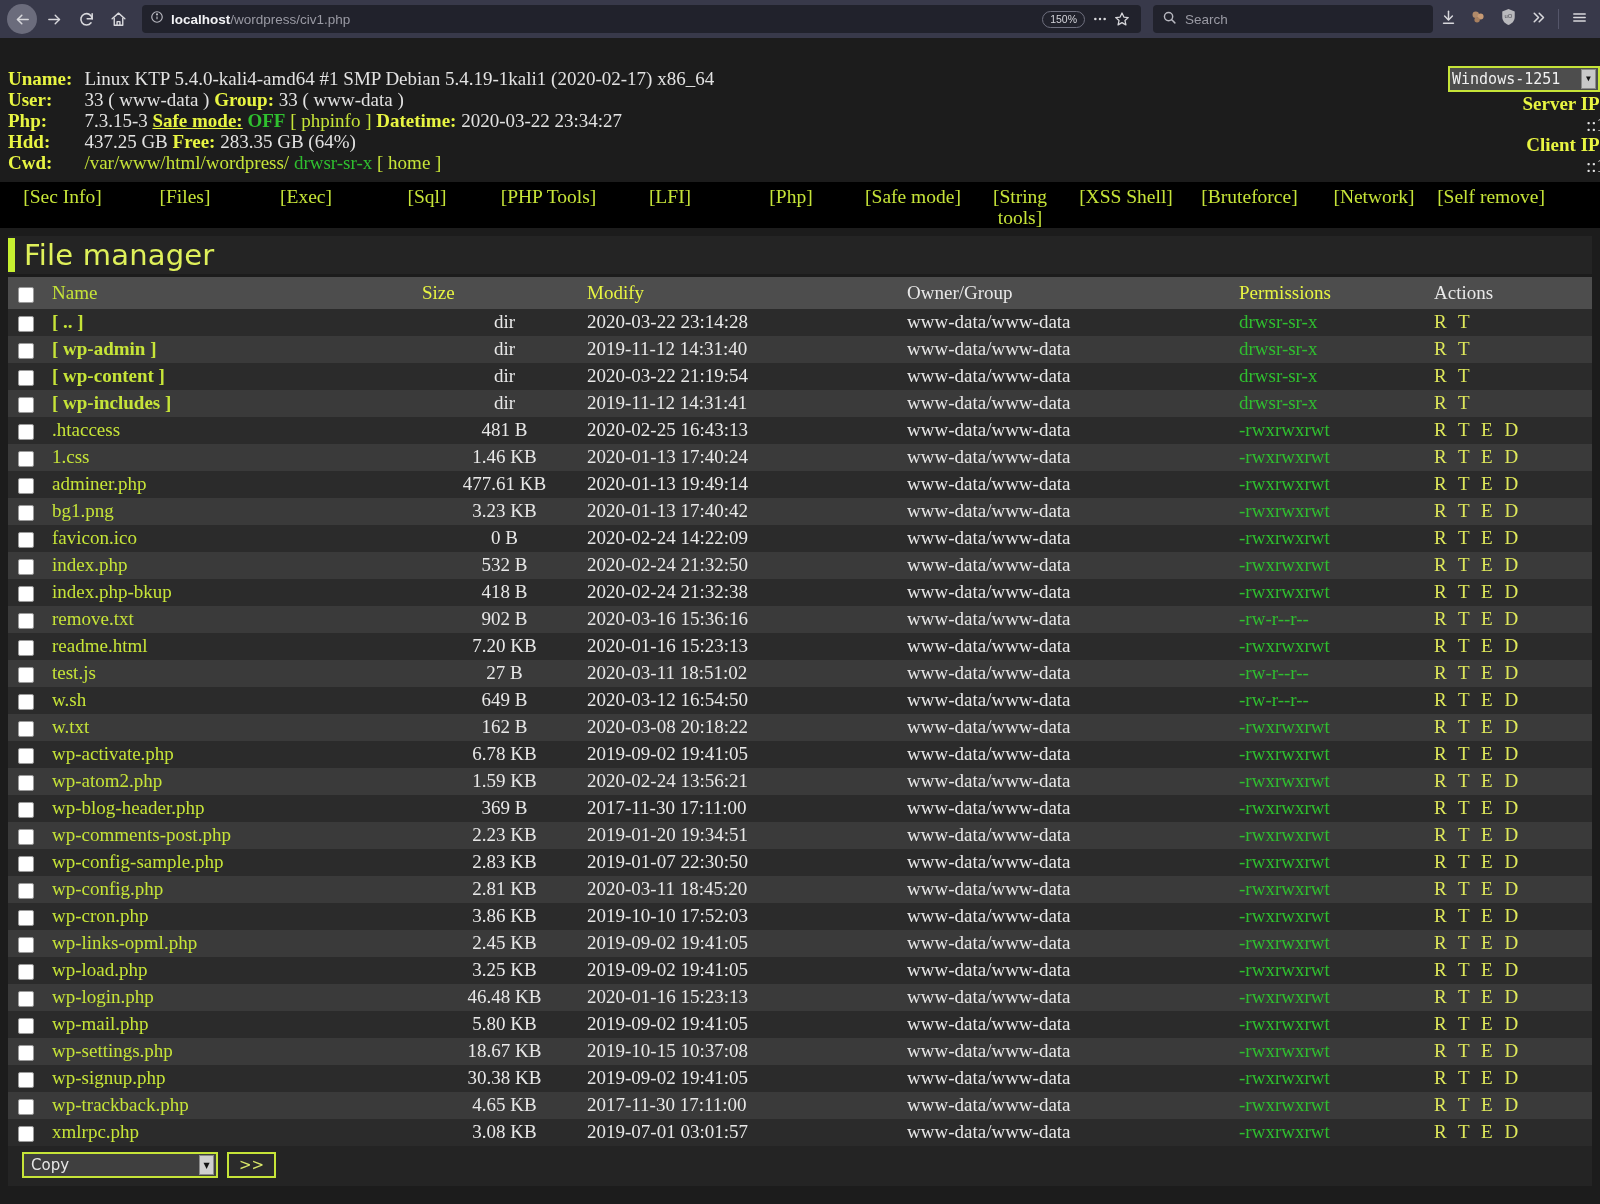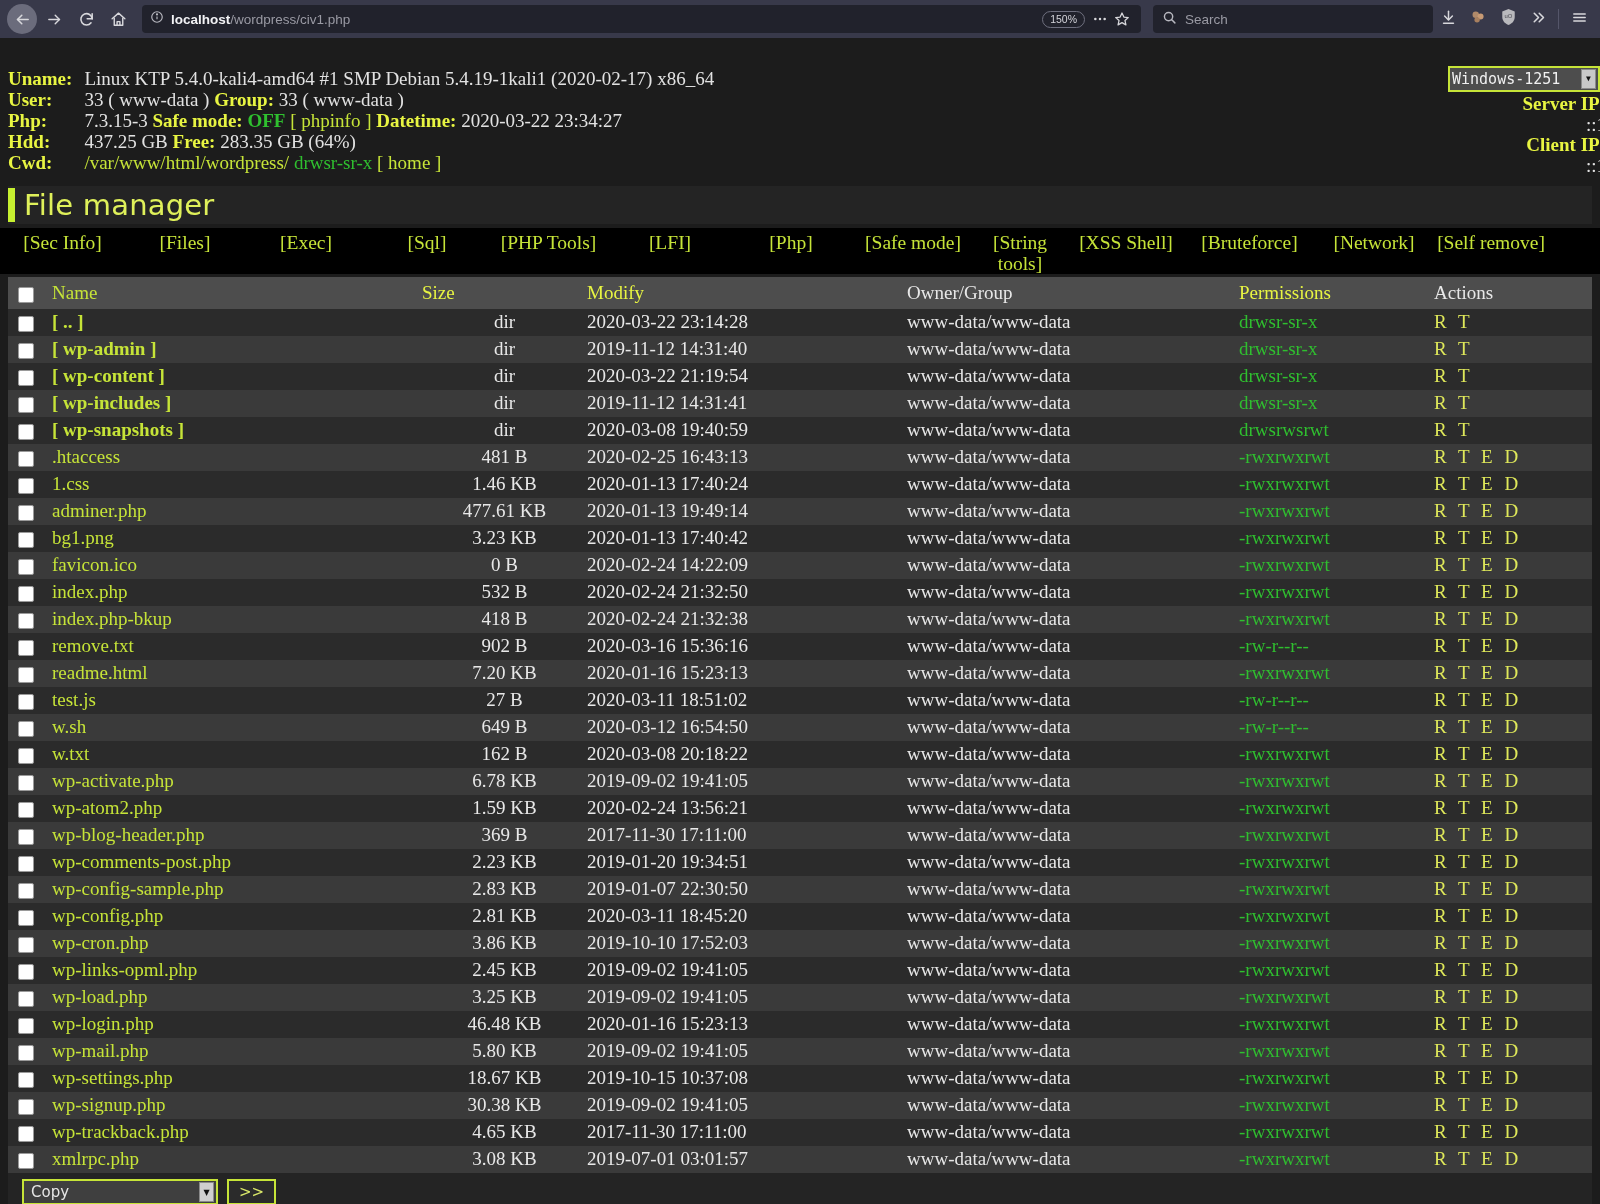--- a/index.html
+++ b/index.html
@@ -417,21 +417,21 @@
           <tr>
         <td class="k">Uname:</td>
         <td class="v">Linux KTP 5.4.0-kali4-amd64 #1 SMP Debian 5.4.19-1kali1 (2020-02-17) x86_64</td>
       </tr>
       <tr>
         <td class="k">User:</td>
         <td class="v"><span>33 ( www-data )</span> <span class="k" style="padding-right:0 !important;">Group:</span> <span>33 ( www-data )</span></td>
       </tr>
       <tr>
         <td class="k">Php:</td>
-        <td class="v"><span>7.3.15-3</span> <span class="k" style="padding-right:0 !important;">Safe mode:</span> <span class="green">OFF</span> <span class="lime">[ phpinfo ]</span> <span class="k" style="padding-right:0 !important;">Datetime:</span> <span>2020-03-22 23:34:27</span></td>
+        <td class="v"><span>7.3.15-3</span> <span class="k" style="padding-right:0 !important;text-decoration:underline;">Safe mode:</span> <span class="green">OFF</span> <span class="lime">[ phpinfo ]</span> <span class="k" style="padding-right:0 !important;">Datetime:</span> <span>2020-03-22 23:34:27</span></td>
       </tr>
       <tr>
         <td class="k">Hdd:</td>
         <td class="v"><span>437.25 GB</span> <span class="k" style="padding-right:0 !important;">Free:</span> <span>283.35 GB (64%)</span></td>
       </tr>
       <tr>
         <td class="k">Cwd:</td>
         <td class="v"><span class="lime">/var/www/html/wordpress/</span> <span class="greenperm">drwsr-sr-x</span> <span class="lime">[ home ]</span></td>
       </tr>
     </tbody>
@@ -443,43 +443,43 @@
         <span id="charset-arrow">▼</span>
       </div>
     </div>
 
     <div id="ipinfo">
       <div><span class="k">Server IP:</span></div>
       <div class="v">::1</div>
       <div><span class="k">Client IP:</span></div>
       <div class="v">::1</div>
     </div>
-  </div>
-
-  <div id="fm-title-bar">
-    <div id="fm-title-accent"></div>
-    <div id="fm-title">File manager</div>
   </div>
 
   <div id="navmenu">
     <div class="nav-item" style="width:125px;">[Sec Info]</div>
     <div class="nav-item" style="width:120px;">[Files]</div>
     <div class="nav-item" style="width:122px;">[Exec]</div>
     <div class="nav-item" style="width:120px;">[Sql]</div>
     <div class="nav-item" style="width:123px;">[PHP Tools]</div>
     <div class="nav-item" style="width:120px;">[LFI]</div>
     <div class="nav-item" style="width:122px;">[Php]</div>
     <div class="nav-item" style="width:122px;">[Safe mode]</div>
     <div class="nav-item" style="width:92px;">[String tools]</div>
     <div class="nav-item" style="width:120px;">[XSS Shell]</div>
     <div class="nav-item" style="width:127px;">[Bruteforce]</div>
     <div class="nav-item" style="width:122px;">[Network]</div>
     <div class="nav-item" style="width:112px;">[Self remove]</div>
   </div>
 
+  <div id="fm-title-bar">
+    <div id="fm-title-accent"></div>
+    <div id="fm-title">File manager</div>
+  </div>
+
   <div id="fm-wrap">
     <table id="filetable">
       <thead>
         <tr>
           <th class="col-cb"><span class="cb"></span></th>
           <th class="col-name hdr-name">Name</th>
           <th class="col-size hdr-size">Size</th>
           <th class="col-mod  hdr-mod">Modify</th>
           <th class="col-own  hdr-own">Owner/Group</th>
           <th class="col-perm hdr-perm">Permissions</th>
@@ -518,29 +518,20 @@
             <td class="col-cb"><span class="cb"></span></td>
             <td class="col-name fname dir">[ wp-includes ]</td>
             <td class="col-size fmeta">dir</td>
             <td class="col-mod fmeta">2019-11-12 14:31:41</td>
             <td class="col-own fmeta">www-data/www-data</td>
             <td class="col-perm fperm">drwsr-sr-x</td>
             <td class="col-act facts">R T</td>
           </tr>
           <tr>
             <td class="col-cb"><span class="cb"></span></td>
-            <td class="col-name fname dir">[ wp-snapshots ]</td>
-            <td class="col-size fmeta">dir</td>
-            <td class="col-mod fmeta">2020-03-08 19:40:59</td>
-            <td class="col-own fmeta">www-data/www-data</td>
-            <td class="col-perm fperm">drwsrwsrwt</td>
-            <td class="col-act facts">R T</td>
-          </tr>
-          <tr>
-            <td class="col-cb"><span class="cb"></span></td>
             <td class="col-name fname">.htaccess</td>
             <td class="col-size fmeta">481 B</td>
             <td class="col-mod fmeta">2020-02-25 16:43:13</td>
             <td class="col-own fmeta">www-data/www-data</td>
             <td class="col-perm fperm">-rwxrwxrwt</td>
             <td class="col-act facts">R T E D</td>
           </tr>
           <tr>
             <td class="col-cb"><span class="cb"></span></td>
             <td class="col-name fname">1.css</td>

